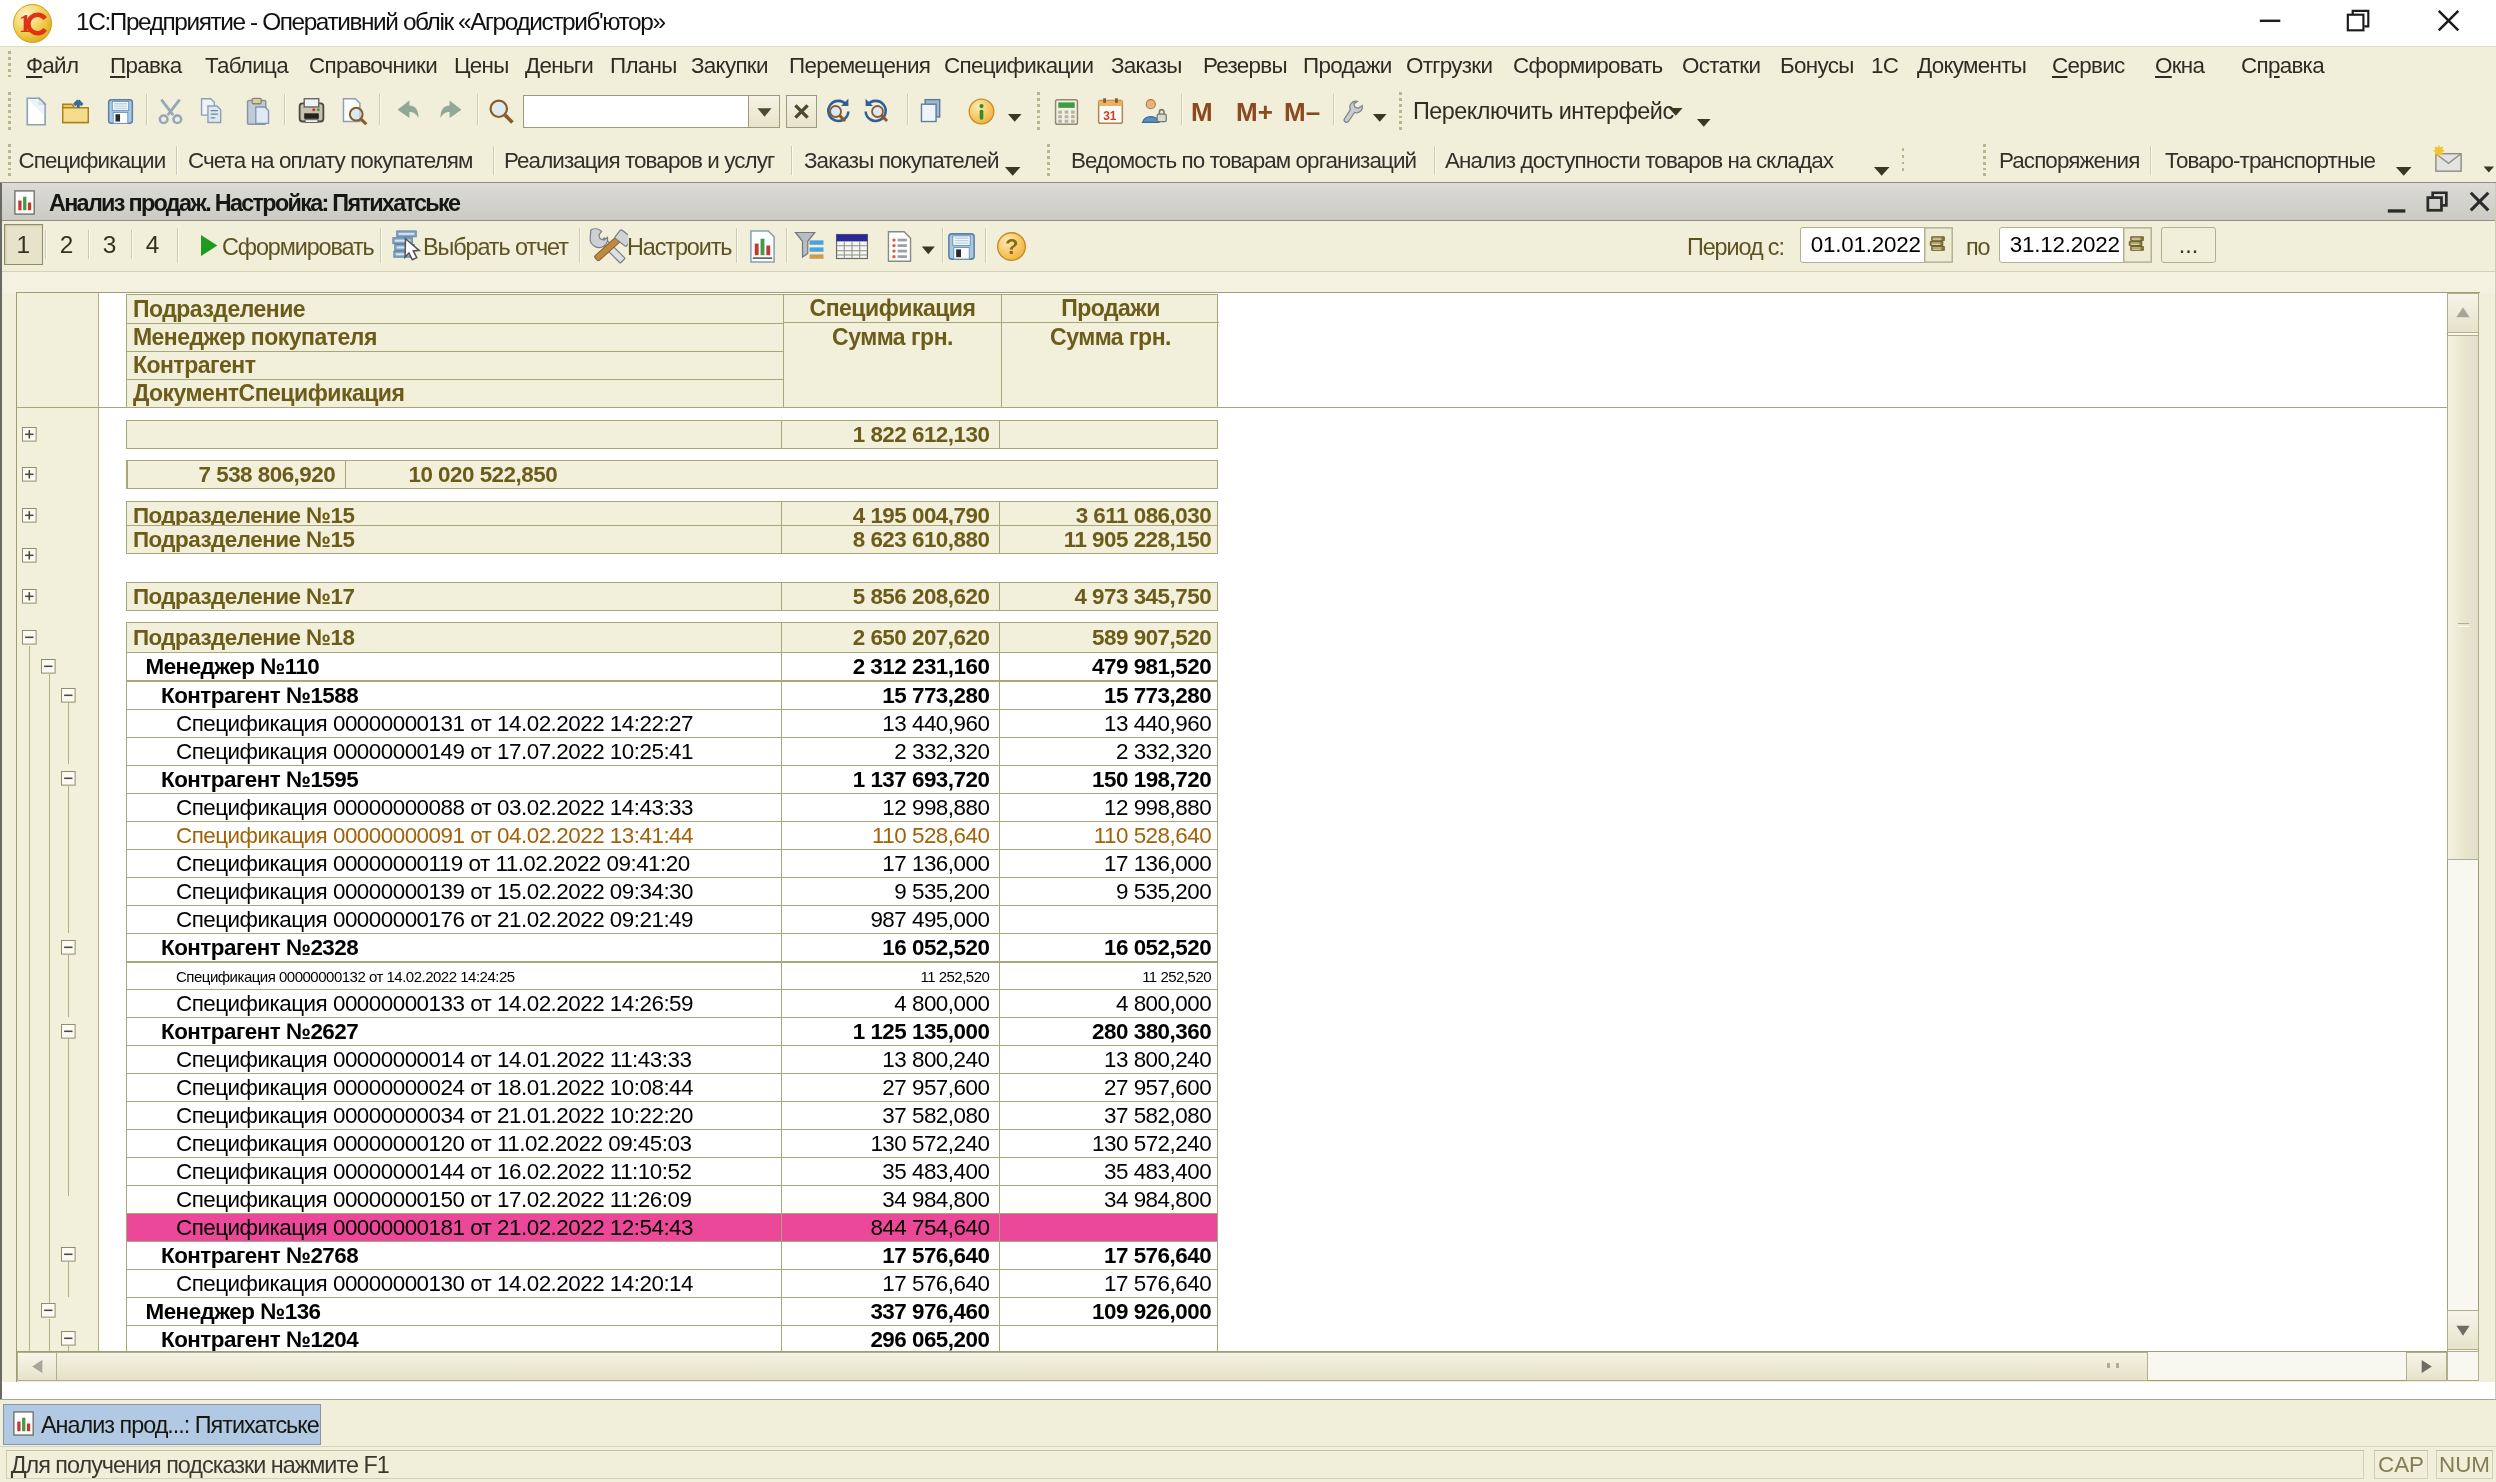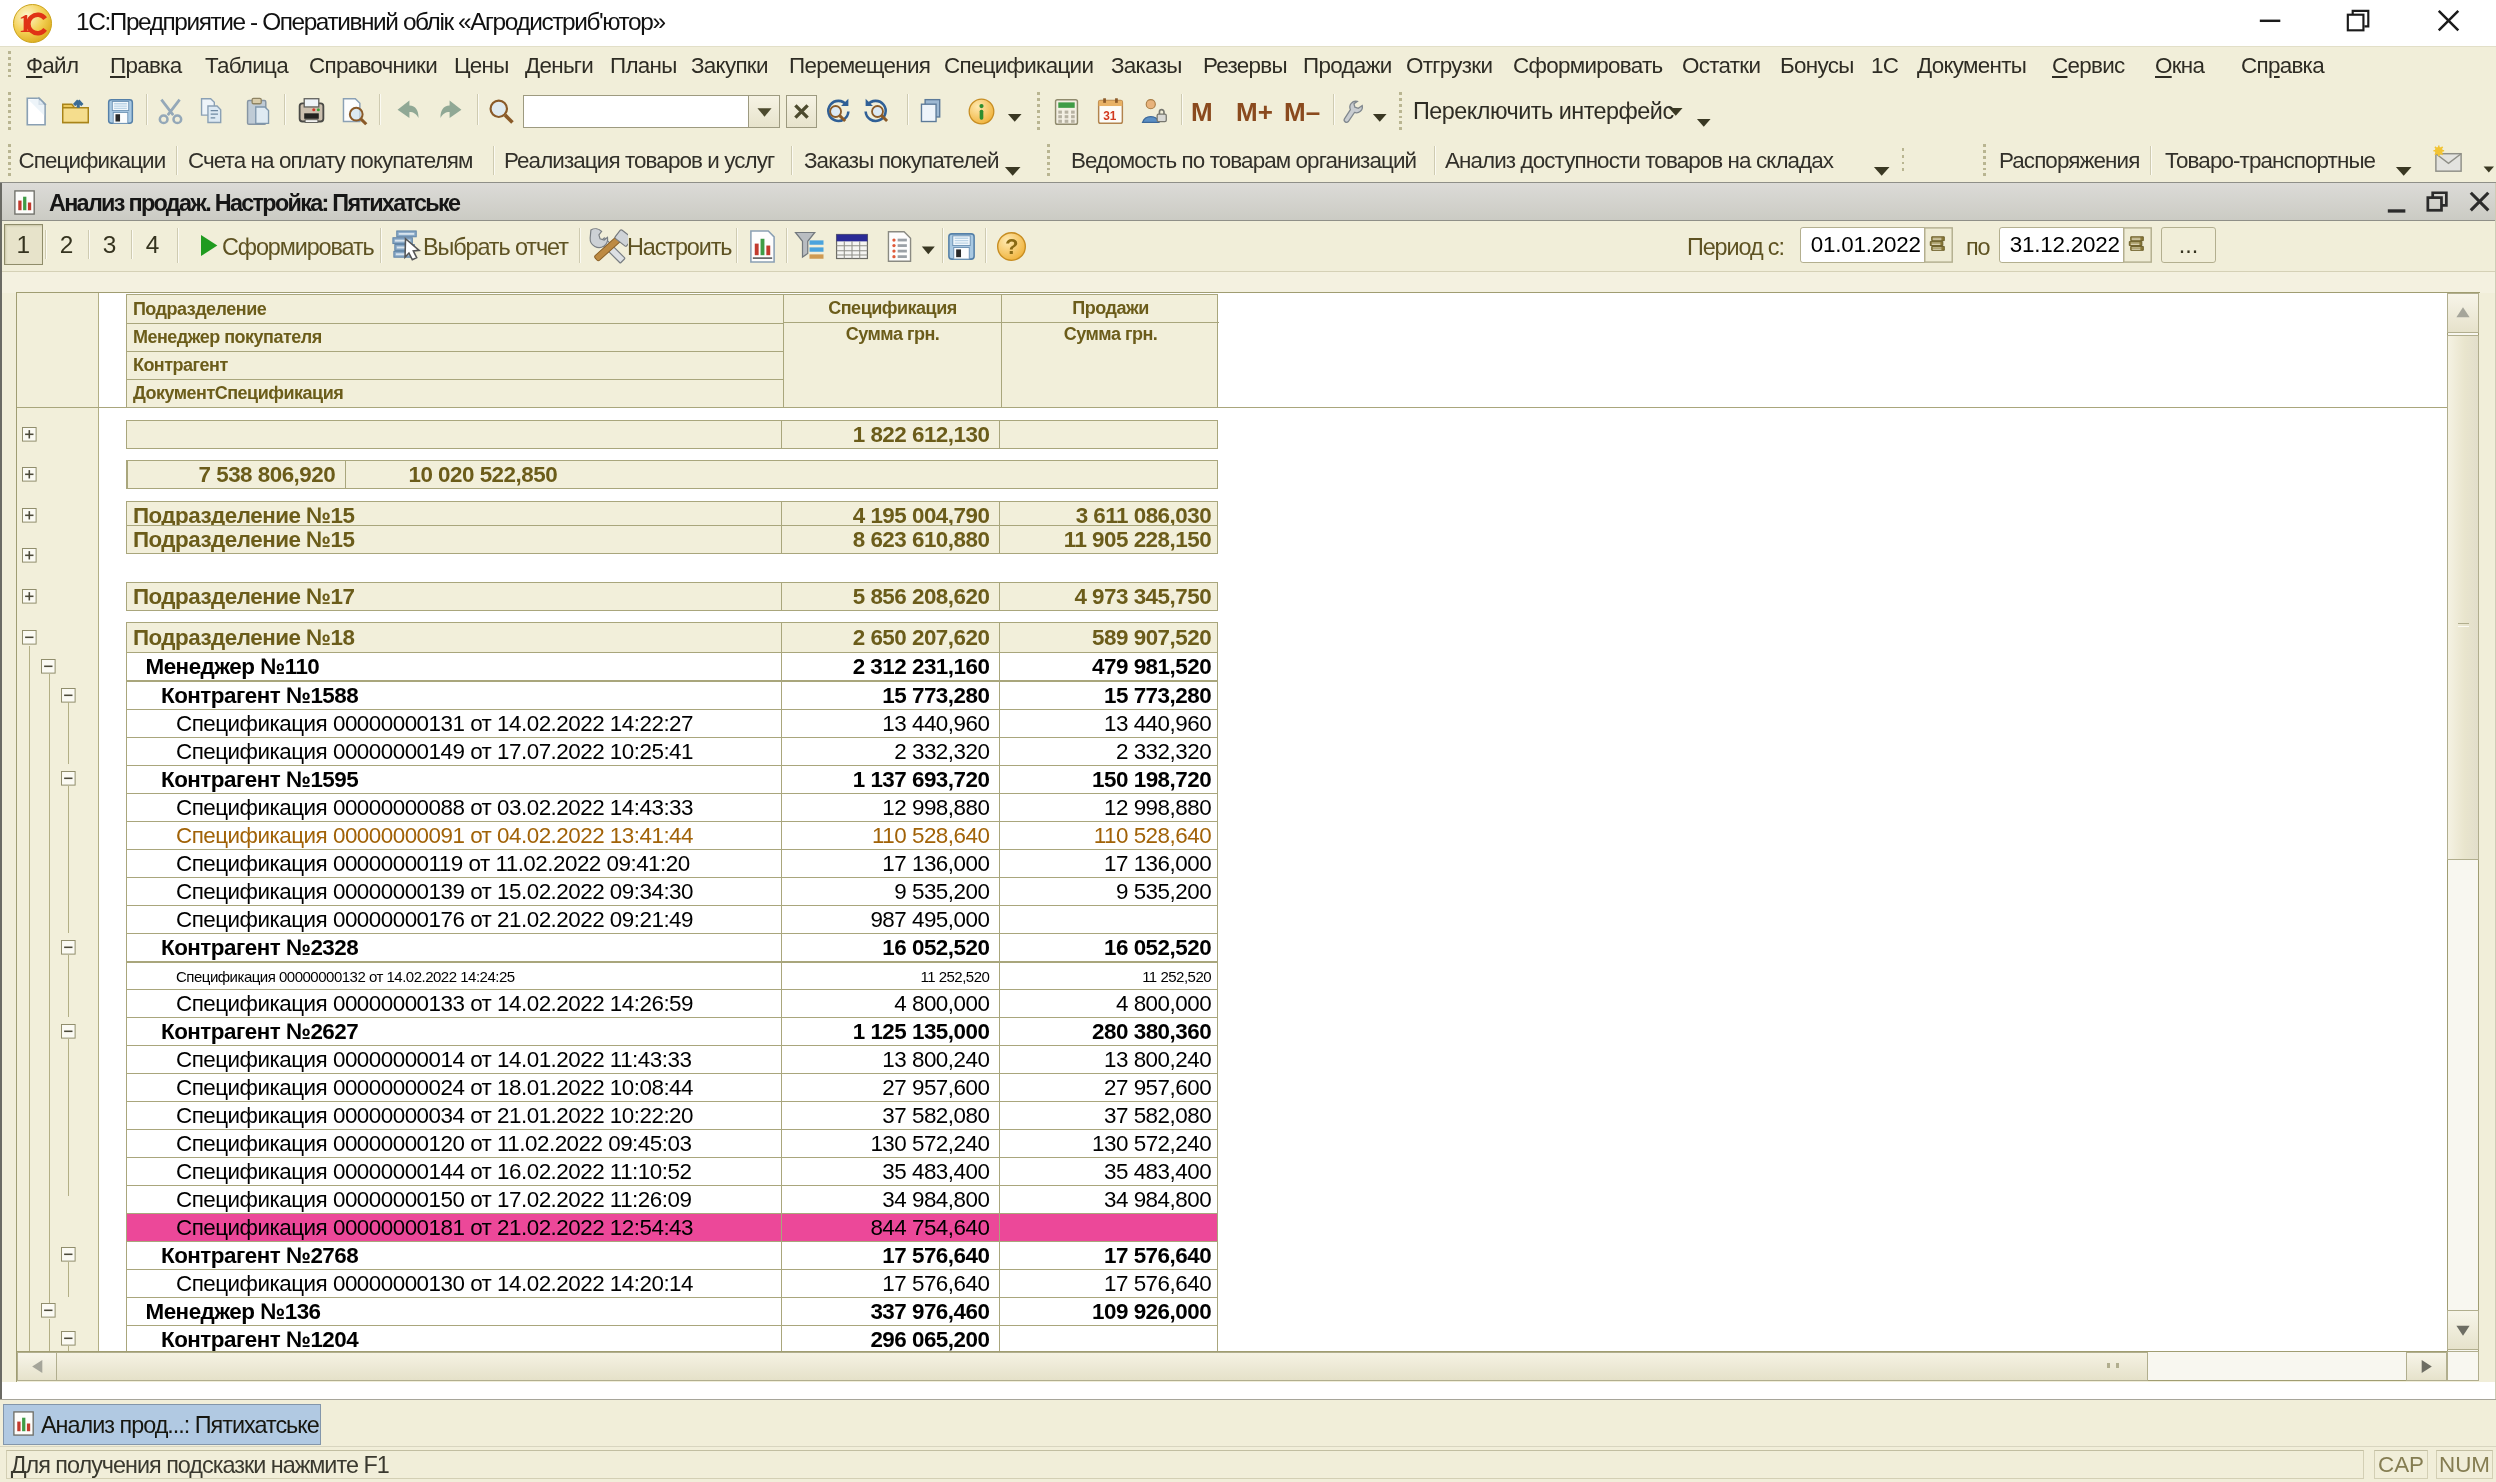--- a/index.html
+++ b/index.html
@@ -377,21 +377,21 @@
 <g fill="#8a7a3a">
       <path d="M8 10 h13 v4 h-13 z M6.5 15 h13 v4 h-13 z M8 20 h13 v4 h-13 z" stroke="#6b5d28" stroke-width="1"></path>
       <path d="M9 11.5 h9 M9 13 h9 M8 16.5 h9 M8 18 h9 M9 21.5 h9 M9 23 h9" stroke="#efecd5" stroke-width="0.8"></path>
     </g>
   </svg>
 <div class="ab" style="left:2161px;top:227px;width:55px;height:36px;background:#f1eed9;border:1.5px solid #b3af8f;border-radius:2.9px;font-size:23.4px;color:#35331f;display:flex;align-items:center;justify-content:center">...</div>
 <div class="ab" style="left:16.6px;top:293px;width:2430px;height:1058px;background:#ffffff"></div>
 <div class="ab" style="left:16.6px;top:293px;width:82px;height:1058px;background:#f2efda;border-right:1px solid #b3af85"></div>
 <div class="ab" style="left:15.6px;top:292px;width:2464px;height:1px;background:#a09d72"></div>
 <div class="ab" style="left:15.6px;top:292px;width:1px;height:1090px;background:#a09d72"></div>
-<div class="ab" style="left:126px;top:294px;width:1092px;height:114px;border:1px solid #a9a67c;background:#f2efda;font-weight:bold;color:#6b5c1a;font-size:18px;letter-spacing:-0.5px">
+<div class="ab" style="left:126px;top:294px;width:1092px;height:114px;border:1px solid #a9a67c;background:#f2efda;font-weight:bold;color:#6b5c1a;font-size:23px;letter-spacing:-0.5px">
     <div style="position:absolute;left:0;top:0px;width:656px;height:29px;border-bottom:1px solid #a9a67c;display:flex;align-items:center;padding-left:5.9px">Подразделение</div>
     <div style="position:absolute;left:0;top:28px;width:656px;height:29px;border-bottom:1px solid #a9a67c;display:flex;align-items:center;padding-left:5.9px">Менеджер покупателя</div>
     <div style="position:absolute;left:0;top:56px;width:656px;height:29px;border-bottom:1px solid #a9a67c;display:flex;align-items:center;padding-left:5.9px">Контрагент</div>
     <div style="position:absolute;left:0;top:84px;width:656px;height:29px;display:flex;align-items:center;padding-left:5.9px">ДокументСпецификация</div>
     <div style="position:absolute;left:656px;top:0;width:218px;height:28px;border-left:1px solid #a9a67c;border-bottom:1px solid #a9a67c;display:flex;align-items:center;justify-content:center">Спецификация</div>
     <div style="position:absolute;left:656px;top:28px;width:218px;height:85px;border-left:1px solid #a9a67c;display:flex;justify-content:center;padding-top:1px">Сумма грн.</div>
     <div style="position:absolute;left:874px;top:0;width:218px;height:28px;border-left:1px solid #a9a67c;border-bottom:1px solid #a9a67c;display:flex;align-items:center;justify-content:center">Продажи</div>
     <div style="position:absolute;left:874px;top:28px;width:218px;height:85px;border-left:1px solid #a9a67c;display:flex;justify-content:center;padding-top:1px">Сумма грн.</div>
   </div>
 <div class="ab" style="left:16.6px;top:407px;width:2430px;height:1px;background:#a9a67c"></div>

